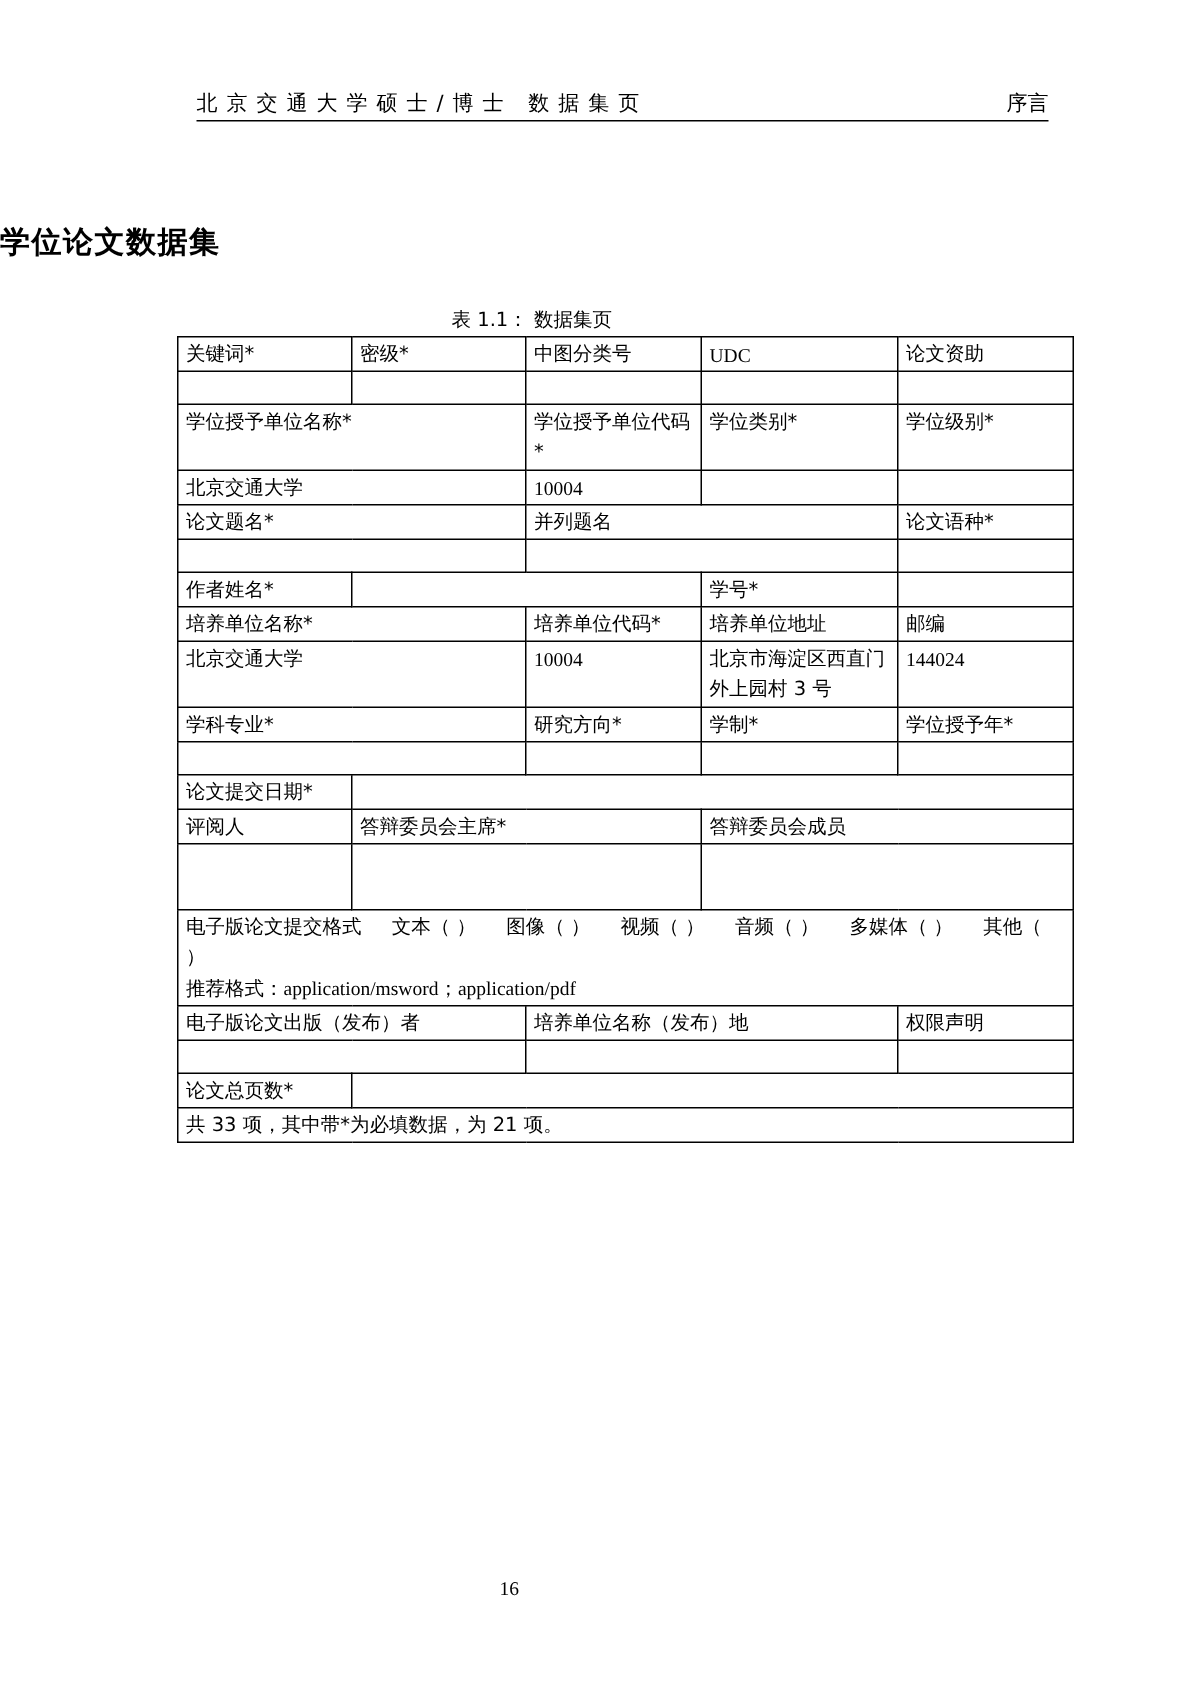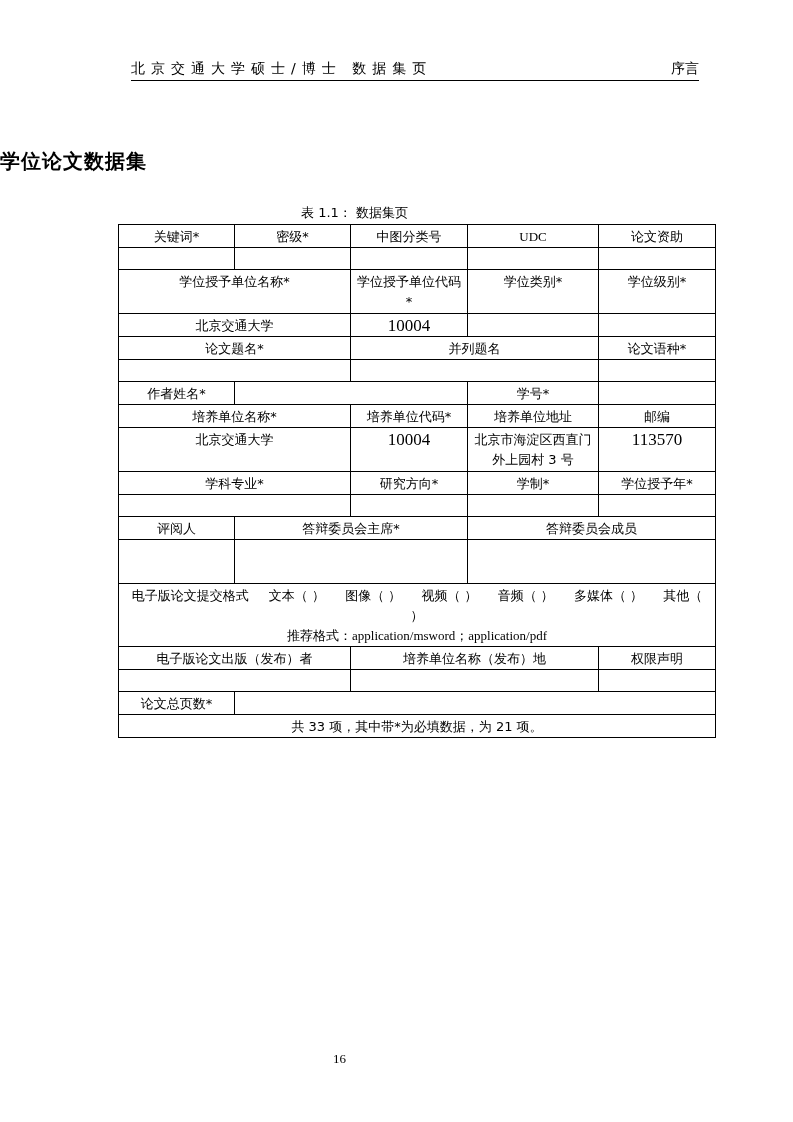--- a/index.html
+++ b/index.html
@@ -7,26 +7,26 @@
       font-family: "DejaVu Sans", "Liberation Sans", sans-serif; color: #000; }
     .header { position: absolute; left: 131px; top: 60px; width: 568px; height: 20px;
       border-bottom: 1.3px solid #000; font-size: 14px; }
     .header .left { position: absolute; left: 0; top: 0; letter-spacing: 6px; }
     .header .right { position: absolute; right: 0; top: 0; }
     .title { position: absolute; left: 0; width: 793px; top: 148px; text-align: left;
       font-size: 20px; font-weight: bold; letter-spacing: 1px; }
     .caption { position: absolute; left: 0; width: 709px; top: 204px; text-align: center;
       font-size: 13px; }
     table.ds { position: absolute; left: 118px; top: 224px; border-collapse: collapse;
-      table-layout: fixed; width: 597px; font-size: 13px; text-align: center; }
+      table-layout: fixed; width: 597px; font-size: 13px; }
     table.ds td { border: 1px solid #000; padding: 2px 5px 0 5px; vertical-align: top;
       line-height: 20px; overflow: hidden; }
     .r22 td { height: 19px; }
     .r44 td { height: 41px; }
-    .num { font-family: "Liberation Serif", serif; font-size: 17px; }
+    .num { font-family: "Liberation Serif", serif; font-size: 13px; }
     .latin { font-family: "Liberation Serif", serif; }
     .fmt span { margin-right: 16px; }
     .pageno { position: absolute; left: 0; width: 679px; top: 1051px; text-align: center;
       font-family: "Liberation Serif", serif; font-size: 13px; }
   </style>
 </head>
 <body>
 
 <div class="header">
   <span class="left">北京交通大学硕士/博士 数据集页</span>
@@ -90,33 +90,37 @@
   <tr class="r22">
     <td colspan="2">培养单位名称*</td>
     <td>培养单位代码*</td>
     <td>培养单位地址</td>
     <td>邮编</td>
   </tr>
   <tr class="r44">
     <td colspan="2">北京交通大学</td>
     <td class="num">10004</td>
     <td>北京市海淀区西直门外上园村 3 号</td>
-    <td class="num">113570</td>
+    <td class="num">144024</td>
   </tr>
   <tr class="r22">
     <td colspan="2">学科专业*</td>
     <td>研究方向*</td>
     <td>学制*</td>
     <td>学位授予年*</td>
   </tr>
   <tr class="r22">
     <td colspan="2"></td>
     <td></td>
     <td></td>
     <td></td>
+  </tr>
+  <tr class="r22">
+    <td>论文提交日期*</td>
+    <td colspan="4"></td>
   </tr>
   <tr class="r22">
     <td>评阅人</td>
     <td colspan="2">答辩委员会主席*</td>
     <td colspan="2">答辩委员会成员</td>
   </tr>
   <tr class="r44">
     <td></td>
     <td colspan="2"></td>
     <td colspan="2"></td>

